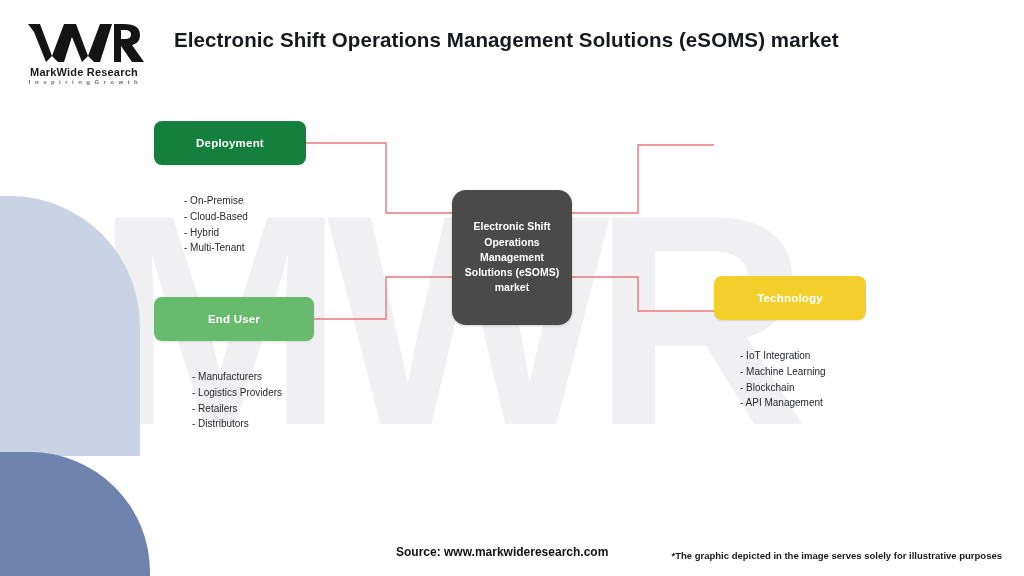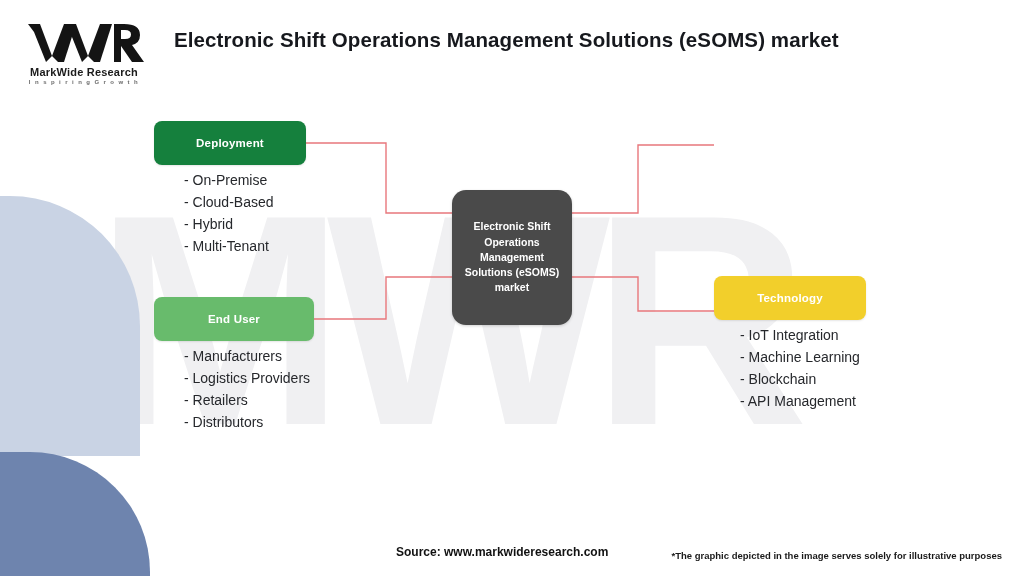--- a/index.html
+++ b/index.html
@@ -118,33 +118,33 @@
     display: flex;
     align-items: center;
     justify-content: center;
     color: #ffffff;
     font-size: 11.5px;
     font-weight: 700;
     letter-spacing: .2px;
     box-shadow: 0 1px 2px rgba(0,0,0,.10);
   }
   .items {
-    margin-top: 4px;
-    font-size: 14px;
+    margin-top: 28px;
+    font-size: 10px;
     color: #26282c;
     line-height: 1.58;
   }
   .items div { white-space: nowrap; }
 
   
   #branch-deployment { left: 154px; top: 121px; width: 152px; }
   #branch-deployment .items { padding-left: 30px; }
 
   #branch-enduser { left: 154px; top: 297px; width: 160px; }
-  #branch-enduser .items { padding-left: 30px; }
+  #branch-enduser .items { padding-left: 38px; }
 
   #branch-solution { left: 714px; top: 121px; width: 152px; }
   #branch-solution .items { padding-left: 26px; }
 
   #branch-technology { left: 714px; top: 276px; width: 152px; }
   #branch-technology .items { padding-left: 26px; }
 
   
   .source {
     position: absolute;

